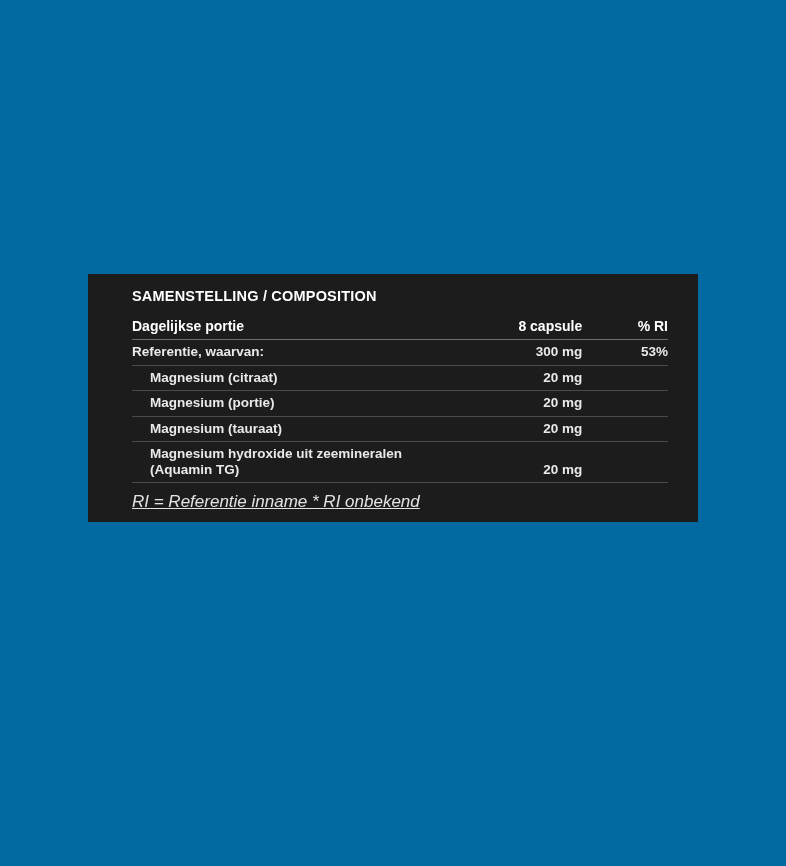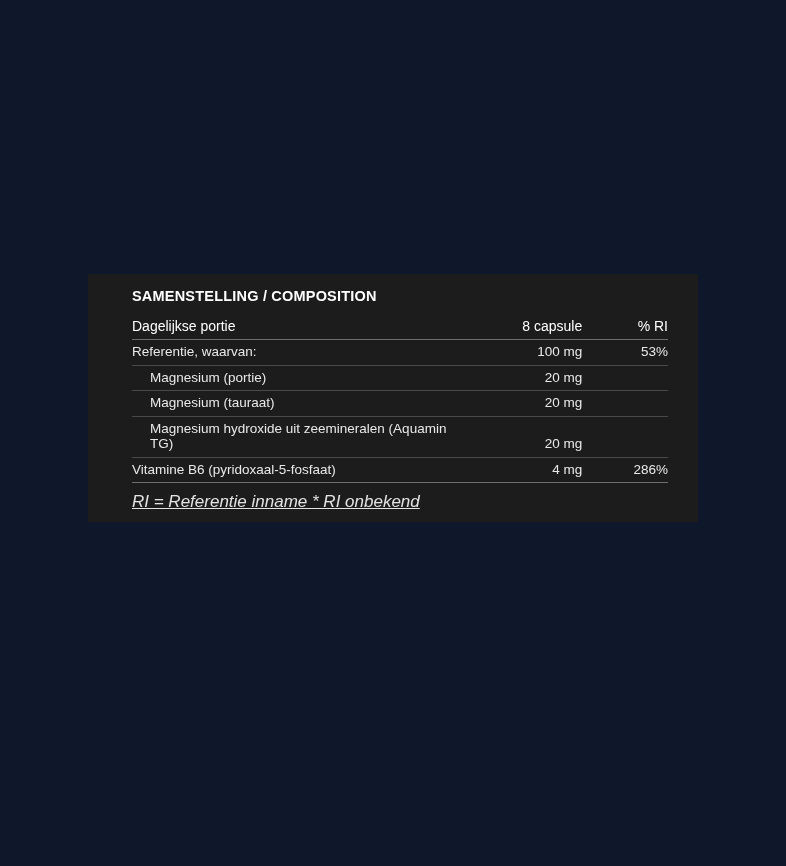--- a/index.html
+++ b/index.html
@@ -11,21 +11,21 @@
     width: 786px;
     height: 866px;
     font-family: "Liberation Sans", sans-serif;
     color: #ffffff;
     overflow: hidden;
   }
   .page {
     position: relative;
     width: 786px;
     height: 866px;
-    background: #0f172a;
+    background: #0369a1;
   }
   .panel {
     position: absolute;
     left: 88px;
     top: 274px;
     width: 610px;
     background: #1c1c1c;
     padding: 14px 0 10px 0;
     box-sizing: border-box;
   }
@@ -41,21 +41,21 @@
   }
   table.nutrition {
     width: 100%;
     border-collapse: collapse;
     font-size: 13.5px;
     color: #e9e9e9;
   }
   table.nutrition th,
   table.nutrition td {
     padding: 4px 0 5px 0;
-    font-weight: normal;
+    font-weight: bold;
     vertical-align: bottom;
     border-bottom: 1px solid #4a4a4a;
     line-height: 1.15;
   }
   table.nutrition thead th {
     border-bottom: 1px solid #6e6e6e;
     font-size: 14px;
     color: #ffffff;
     padding-bottom: 5px;
   }
@@ -86,43 +86,43 @@
         <thead>
           <tr>
             <th class="col-name">Dagelijkse portie</th>
             <th class="col-amount">8 capsule</th>
             <th class="col-ri">% RI</th>
           </tr>
         </thead>
         <tbody>
           <tr>
             <td class="col-name">Referentie, waarvan:</td>
-            <td class="col-amount">100 mg</td>
+            <td class="col-amount">300 mg</td>
             <td class="col-ri">53%</td>
+          </tr>
+          <tr class="indent">
+            <td class="col-name">Magnesium (citraat)</td>
+            <td class="col-amount">20 mg</td>
+            <td class="col-ri"></td>
           </tr>
           <tr class="indent">
             <td class="col-name">Magnesium (portie)</td>
             <td class="col-amount">20 mg</td>
             <td class="col-ri"></td>
           </tr>
           <tr class="indent">
             <td class="col-name">Magnesium (tauraat)</td>
             <td class="col-amount">20 mg</td>
             <td class="col-ri"></td>
           </tr>
           <tr class="indent">
             <td class="col-name">Magnesium hydroxide uit zeemineralen (Aquamin TG)</td>
             <td class="col-amount">20 mg</td>
             <td class="col-ri"></td>
           </tr>
-          <tr class="last-row">
-            <td class="col-name">Vitamine B6 (pyridoxaal-5-fosfaat)</td>
-            <td class="col-amount">4 mg</td>
-            <td class="col-ri">286%</td>
-          </tr>
         </tbody>
       </table>
     </div>
 
     <div class="footnote">RI = Referentie inname * RI onbekend</div>
 
   </div>
 </div>
 
 </body></html>

